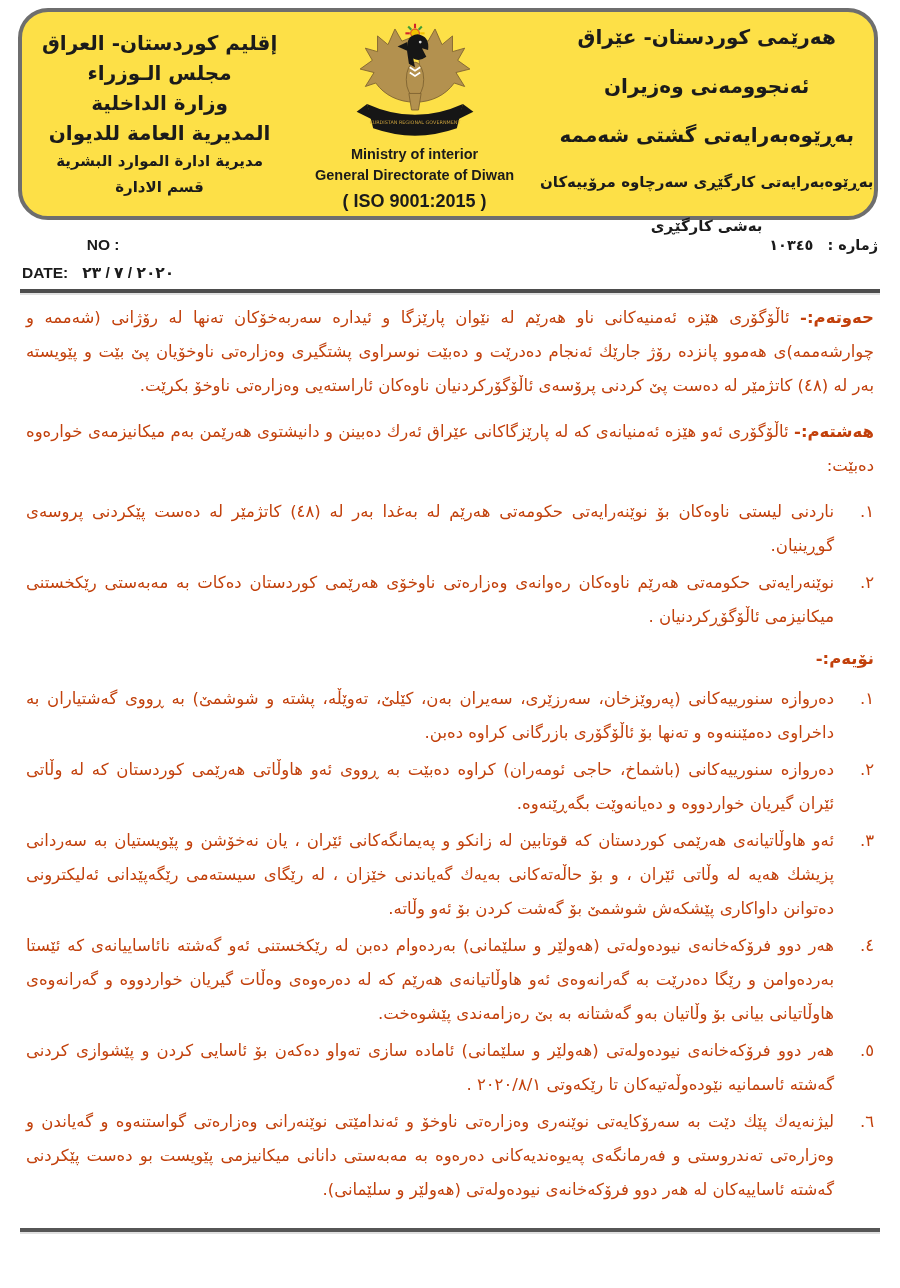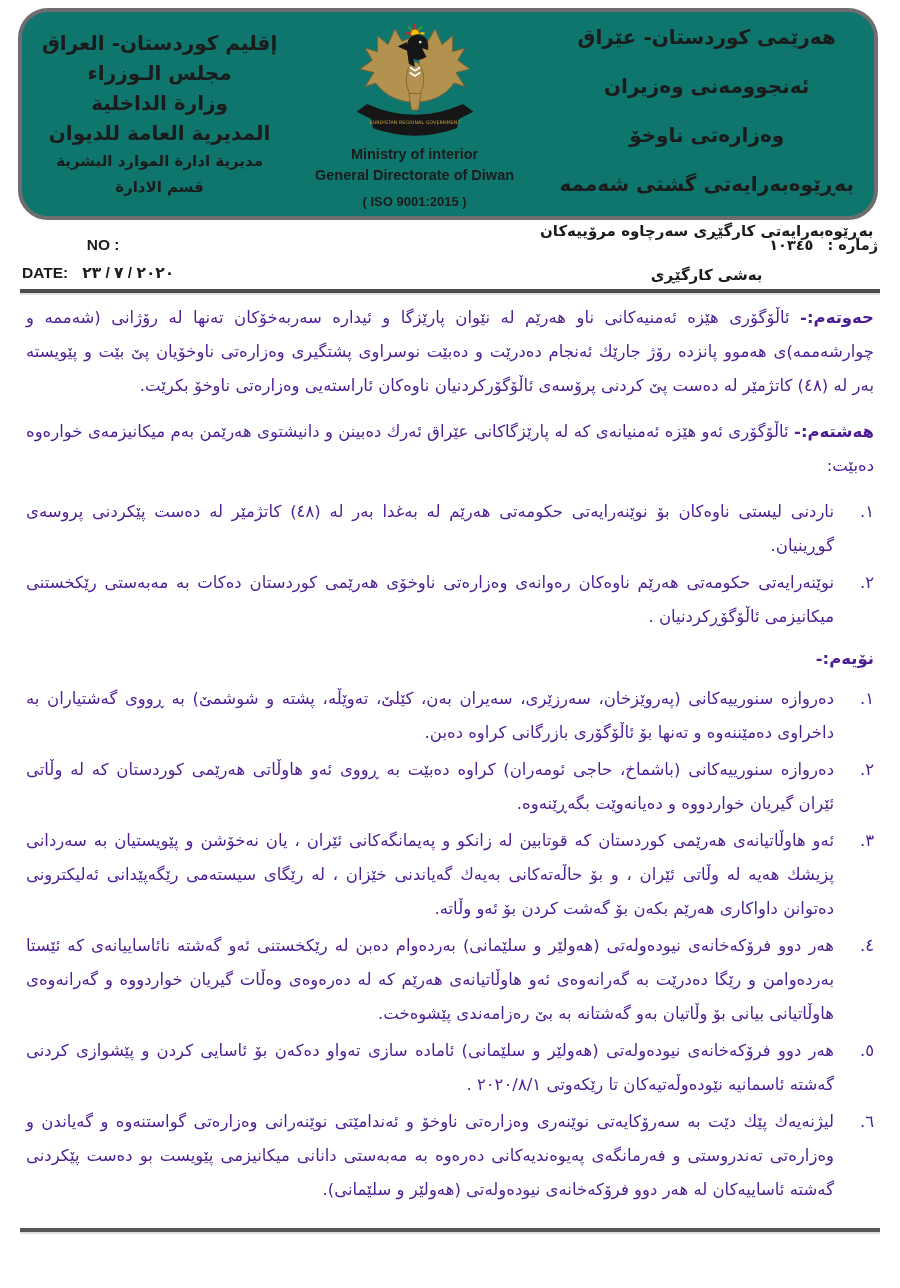--- a/index.html
+++ b/index.html
@@ -5,46 +5,46 @@
   html,body{margin:0;padding:0;background:#ffffff;}
   .page{
     position:relative;width:900px;height:1288px;background:#ffffff;overflow:hidden;
     font-family:"DejaVu Sans","Liberation Sans",sans-serif;color:#1b1b1b;
   }
   
   .letterhead{
     position:absolute;left:18px;top:8px;width:860px;height:212px;
     border:4px solid #6e6e6e;border-radius:30px;box-sizing:border-box;
     display:flex;flex-direction:row;align-items:flex-start;
-    padding:10px 8px 4px 8px;background:#0f766e;
+    padding:10px 8px 4px 8px;background:#fde047;
   }
   .lh-col{display:flex;flex-direction:column;align-items:center;text-align:center;}
   .lh-arabic{flex:0 0 31%;direction:rtl;font-weight:bold;padding-top:6px;}
   .lh-center{flex:0 0 30%;}
   .lh-kurdish{flex:0 0 39%;direction:rtl;font-weight:bold;gap:18px;}
   .lh-line-lg{font-size:20px;line-height:30px;white-space:nowrap;}
   .lh-line-klg{font-size:20px;line-height:31px;white-space:nowrap;}
   .lh-line-sm{font-size:15px;line-height:26px;white-space:nowrap;}
   .eng-line{font-weight:bold;font-size:14.5px;line-height:21px;font-family:Liberation Sans, sans-serif;}
-  .eng-iso{font-weight:bold;font-size:13px;line-height:27px;margin-top:2px;font-family:"Liberation Sans","DejaVu Sans",sans-serif;}
+  .eng-iso{font-weight:bold;font-size:18px;line-height:27px;margin-top:2px;font-family:"Liberation Sans","DejaVu Sans",sans-serif;}
   
   .ref-row{
     position:absolute;left:22px;top:231px;width:856px;
     display:flex;justify-content:space-between;font-weight:bold;
   }
   .ref-left{direction:ltr;text-align:center;font-family:"Liberation Sans","DejaVu Sans",sans-serif;font-size:15.5px;line-height:28px;}
   .ref-right{direction:rtl;text-align:right;font-size:14.5px;line-height:28px;}
   .ref-gap{display:inline-block;width:14px;}
   .rule-top{position:absolute;left:20px;top:289px;width:860px;height:4px;background:#4d4d4d;box-shadow:0 2px 0 rgba(0,0,0,0.12);}
   .rule-bottom{position:absolute;left:20px;top:1228px;width:860px;height:4px;background:#565656;box-shadow:0 2px 0 rgba(0,0,0,0.12);}
   
   .doc-body{
     position:absolute;left:26px;top:301px;width:848px;
     direction:rtl;text-align:justify;
-    font-size:16.5px;line-height:34px;color:#4c1d95;
+    font-size:16.5px;line-height:34px;color:#c2410c;
   }
   .section{margin:0 0 12px 0;}
   .lead{font-weight:bold;}
   .heading{font-weight:bold;margin:8px 0 6px 0;text-align:right;}
   .olist{margin:0 0 8px 0;}
   .li{display:flex;margin:0 0 3px 0;}
   .li-num{flex:0 0 24px;text-align:right;margin-left:16px;white-space:nowrap;}
   .li-text{flex:1;text-align:justify;}
 </style>
 </head>
@@ -104,21 +104,20 @@
         </g>
       </svg>
       <div class="eng-line">Ministry of interior</div>
       <div class="eng-line">General Directorate of Diwan</div>
       <div class="eng-iso">( ISO 9001:2015 )</div>
     </div>
 
     <div class="lh-col lh-kurdish">
       <div class="lh-line-klg">هەرێمی کوردستان- عێراق</div>
       <div class="lh-line-klg">ئەنجوومەنی وەزیران</div>
-      <div class="lh-line-klg">وەزارەتی ناوخۆ</div>
       <div class="lh-line-klg">بەڕێوەبەرایەتی گشتی شەممە</div>
       <div class="lh-line-sm">بەڕێوەبەرایەتی کارگێڕی سەرچاوە مرۆییەکان</div>
       <div class="lh-line-sm">بەشی کارگێڕی</div>
     </div>
   </div>
 
   <div class="ref-row">
     <div class="ref-left">
       <div style="padding-left:10px;">
         <span>NO :</span>
@@ -165,21 +164,21 @@
       <div class="li">
         <div class="li-num">١.</div>
         <div class="li-text">دەروازە سنورییەکانی (پەروێزخان، سەرزێری، سەیران بەن، کێلێ، تەوێڵە، پشتە و شوشمێ) بە ڕووی گەشتیاران بە داخراوی دەمێننەوە و تەنها بۆ ئاڵۆگۆری بازرگانی کراوە دەبن.</div>
       </div>
       <div class="li">
         <div class="li-num">٢.</div>
         <div class="li-text">دەروازە سنورییەکانی (باشماخ، حاجی ئومەران) کراوە دەبێت بە ڕووی ئەو هاوڵاتی هەرێمی کوردستان کە لە وڵاتی ئێران گیریان خواردووە و دەیانەوێت بگەڕێنەوە.</div>
       </div>
       <div class="li">
         <div class="li-num">٣.</div>
-        <div class="li-text">ئەو هاوڵاتیانەی هەرێمی کوردستان کە قوتابین لە زانکو و پەیمانگەکانی ئێران ، یان نەخۆشن و پێویستیان بە سەردانی پزیشك هەیە لە وڵاتی ئێران ، و بۆ حاڵەتەکانی بەیەك گەیاندنی خێزان ، لە رێگای سیستەمی رێگەپێدانی ئەلیکترونی دەتوانن داواکاری هەرێم بکەن بۆ گەشت کردن بۆ ئەو وڵاتە.</div>
+        <div class="li-text">ئەو هاوڵاتیانەی هەرێمی کوردستان کە قوتابین لە زانکو و پەیمانگەکانی ئێران ، یان نەخۆشن و پێویستیان بە سەردانی پزیشك هەیە لە وڵاتی ئێران ، و بۆ حاڵەتەکانی بەیەك گەیاندنی خێزان ، لە رێگای سیستەمی رێگەپێدانی ئەلیکترونی دەتوانن داواکاری پێشکەش شوشمێ بۆ گەشت کردن بۆ ئەو وڵاتە.</div>
       </div>
       <div class="li">
         <div class="li-num">٤.</div>
         <div class="li-text">هەر دوو فرۆکەخانەی نیودەولەتی (هەولێر و سلێمانی) بەردەوام دەبن لە رێکخستنی ئەو گەشتە نائاساییانەی کە ئێستا بەردەوامن و رێگا دەدرێت بە گەرانەوەی ئەو هاوڵاتیانەی هەرێم کە لە دەرەوەی وەڵات گیریان خواردووە و گەرانەوەی هاوڵاتیانی بیانی بۆ وڵاتیان بەو گەشتانە بە بێ رەزامەندی پێشوەخت.</div>
       </div>
       <div class="li">
         <div class="li-num">٥.</div>
         <div class="li-text">هەر دوو فرۆکەخانەی نیودەولەتی (هەولێر و سلێمانی) ئامادە سازی تەواو دەکەن بۆ ئاسایی کردن و پێشوازی کردنی گەشتە ئاسمانیە نێودەوڵەتیەکان تا رێکەوتی ٢٠٢٠/٨/١ .</div>
       </div>
       <div class="li">

